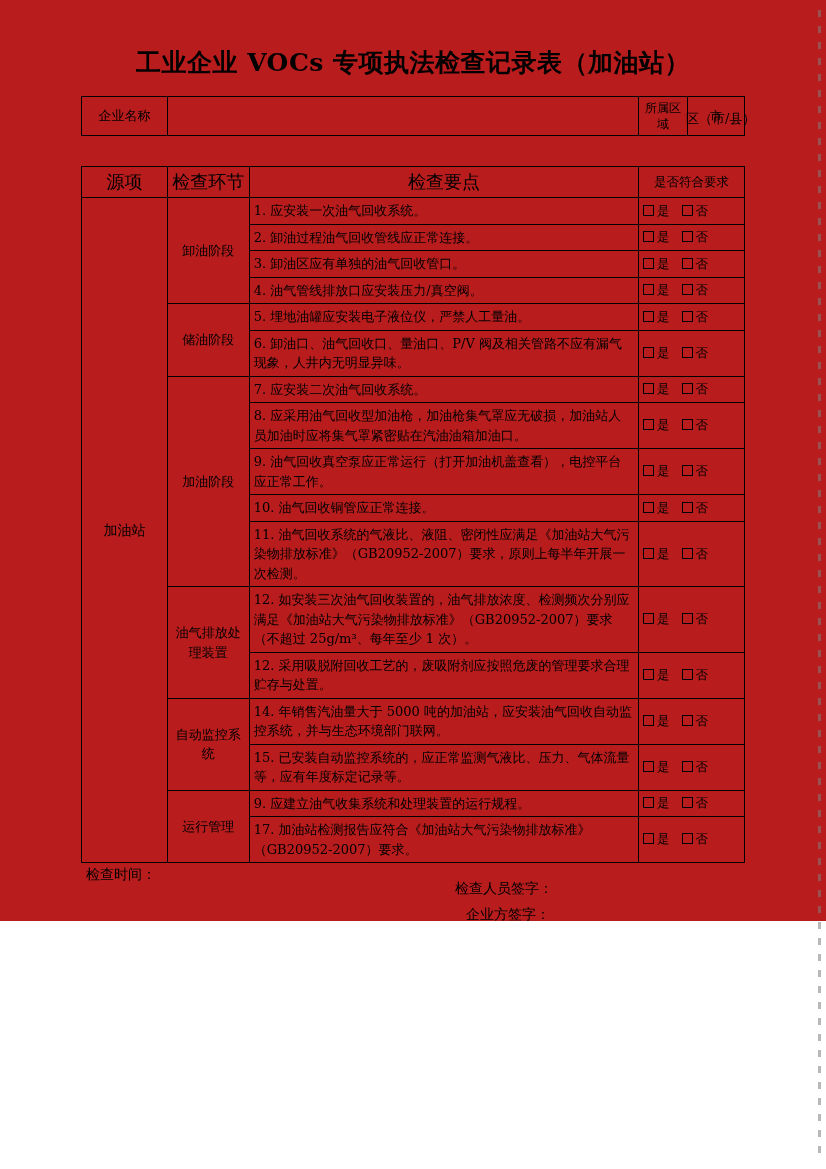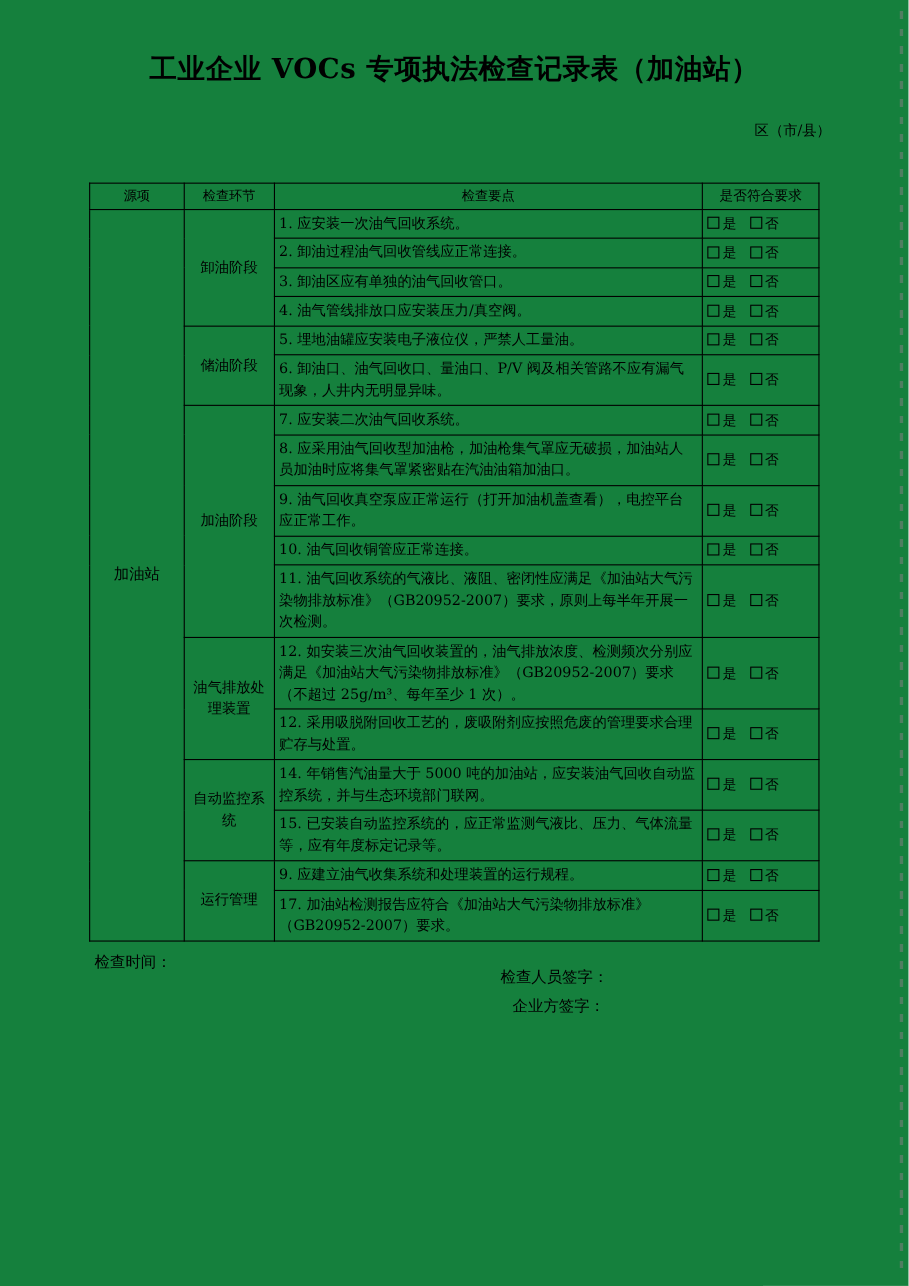--- a/index.html
+++ b/index.html
@@ -12,22 +12,22 @@
     height: 1169px;
     font-family: "DejaVu Sans", "Liberation Sans", sans-serif;
     color: #000;
     position: relative;
     overflow: hidden;
   }
   .page {
     position: absolute;
     left: 0; top: 0;
     width: 826px;
-    height: 1169px;
-    background: #15803d;
+    height: 921px;
+    background: #b91c1c;
   }
   
   .edge-marks {
     position: absolute;
     right: 5px;
     top: 10px;
     width: 3px;
     height: 1150px;
     background: repeating-linear-gradient(
       to bottom,
@@ -57,21 +57,21 @@
     font-size: 13px;
     line-height: 1.35;
   }
   table.form td {
     border: 1px solid #000;
     padding: 3px 4px;
     vertical-align: middle;
   }
   .c { text-align: center; }
   .l { text-align: left; }
-  .hdr { text-align: center; font-size: 12px; }
+  .hdr { text-align: center; font-size: 18px; }
   .vert-src {
     text-align: center;
     font-size: 14px;
   }
   .stage {
     text-align: center;
     font-size: 13px;
     line-height: 1.5;
   }
   .item {
@@ -106,20 +106,45 @@
 </style>
 </head>
 <body>
 
 <div class="page">
 
   <div class="edge-marks"></div>
 
   <div class="title">工业企业 VOCs 专项执法检查记录表（加油站）</div>
 
+  <table class="form">
+    <colgroup>
+      <col style="width:86px">
+      <col style="width:82px">
+      <col style="width:390px">
+      <col style="width:106px">
+    </colgroup>
+    <tbody>
+
+      <tr>
+        <td class="c">企业名称</td>
+        <td class="l" colspan="2" style="height:26px"></td>
+        <td style="padding:0">
+          <table style="width:100%;border-collapse:collapse">
+            <tbody>
+                <tr>
+              <td class="c" style="border:0;border-right:1px solid #000;width:46%;font-size:12px;padding:3px 1px">所属区域</td>
+              <td class="c" style="border:0;width:54%;font-size:12px;padding:3px 1px">市</td>
+            </tr>
+          </tbody>
+            </table>
+        </td>
+      </tr>
+    </tbody>
+  </table>
 
   <div style="position:absolute;left:686px;top:110px;font-family:'DejaVu Serif','Liberation Serif',serif;font-size:13px">区（市/县）</div>
 
 
   <table class="form" style="top:166px">
     <colgroup>
       <col style="width:86px">
       <col style="width:82px">
       <col style="width:390px">
       <col style="width:106px">

